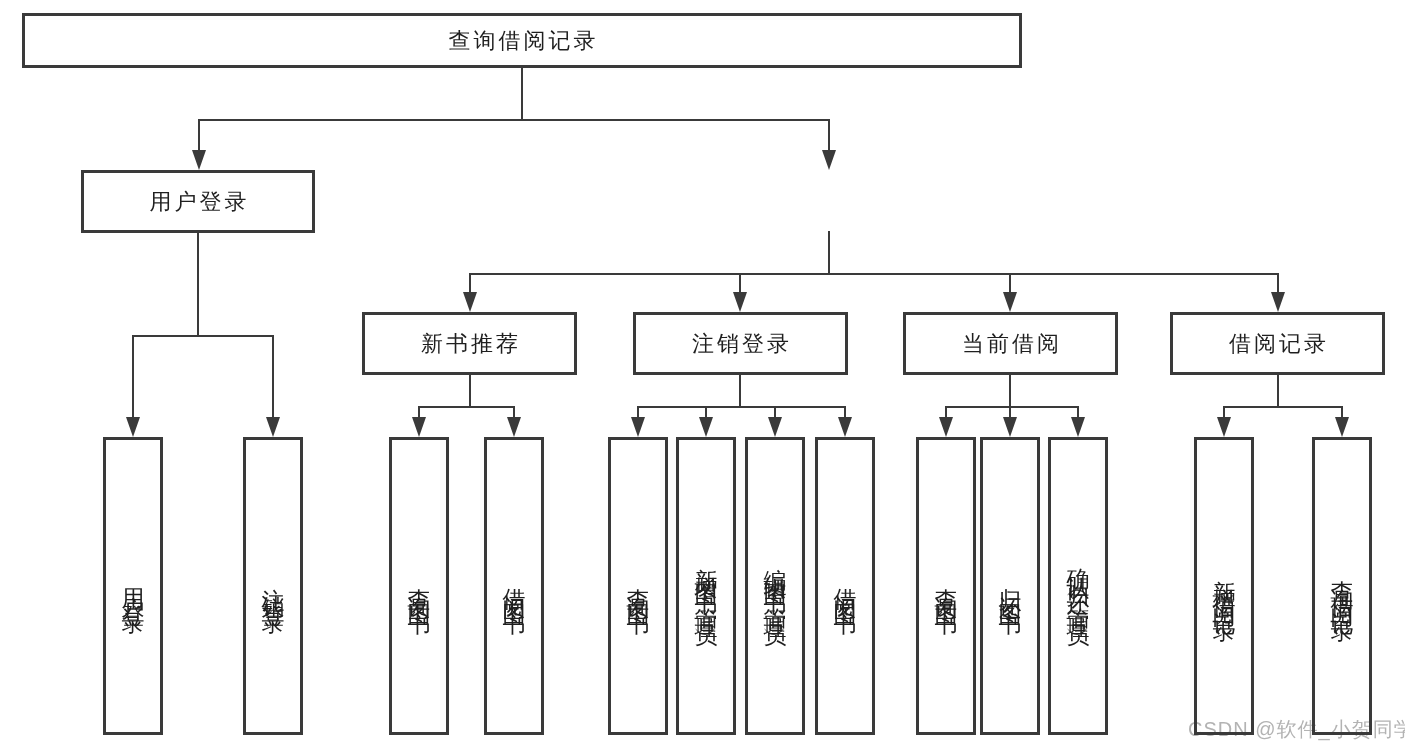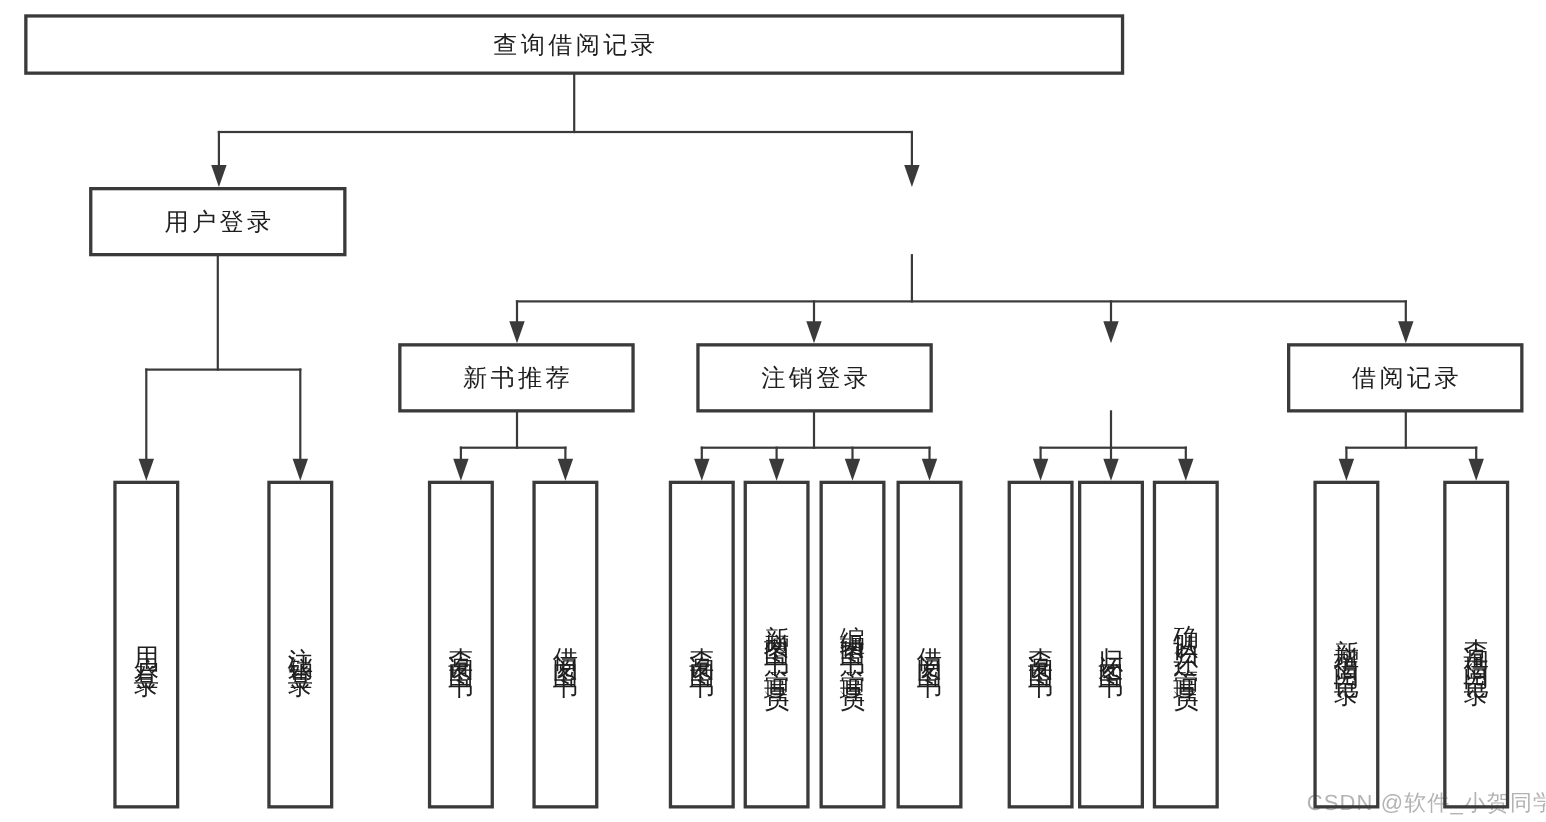--- a/index.html
+++ b/index.html
@@ -66,20 +66,23 @@
 
   <div class="node h" style="left:81px; top:170px; width:234px; height:63px;">
     <span>用户登录</span>
   </div>
 
   <div class="node h" style="left:362px; top:312px; width:215px; height:63px;">
     <span>新书推荐</span>
   </div>
   <div class="node h" style="left:633px; top:312px; width:215px; height:63px;">
     <span>注销登录</span>
+  </div>
+  <div class="node h" style="left:903px; top:312px; width:215px; height:63px;">
+    <span>当前借阅</span>
   </div>
   <div class="node h" style="left:1170px; top:312px; width:215px; height:63px;">
     <span>借阅记录</span>
   </div>
 
   <div class="node v" style="left:103px; top:437px; width:60px; height:298px;">
     <span>用户登录</span>
   </div>
   <div class="node v" style="left:243px; top:437px; width:60px; height:298px;">
     <span>注销登录</span>

